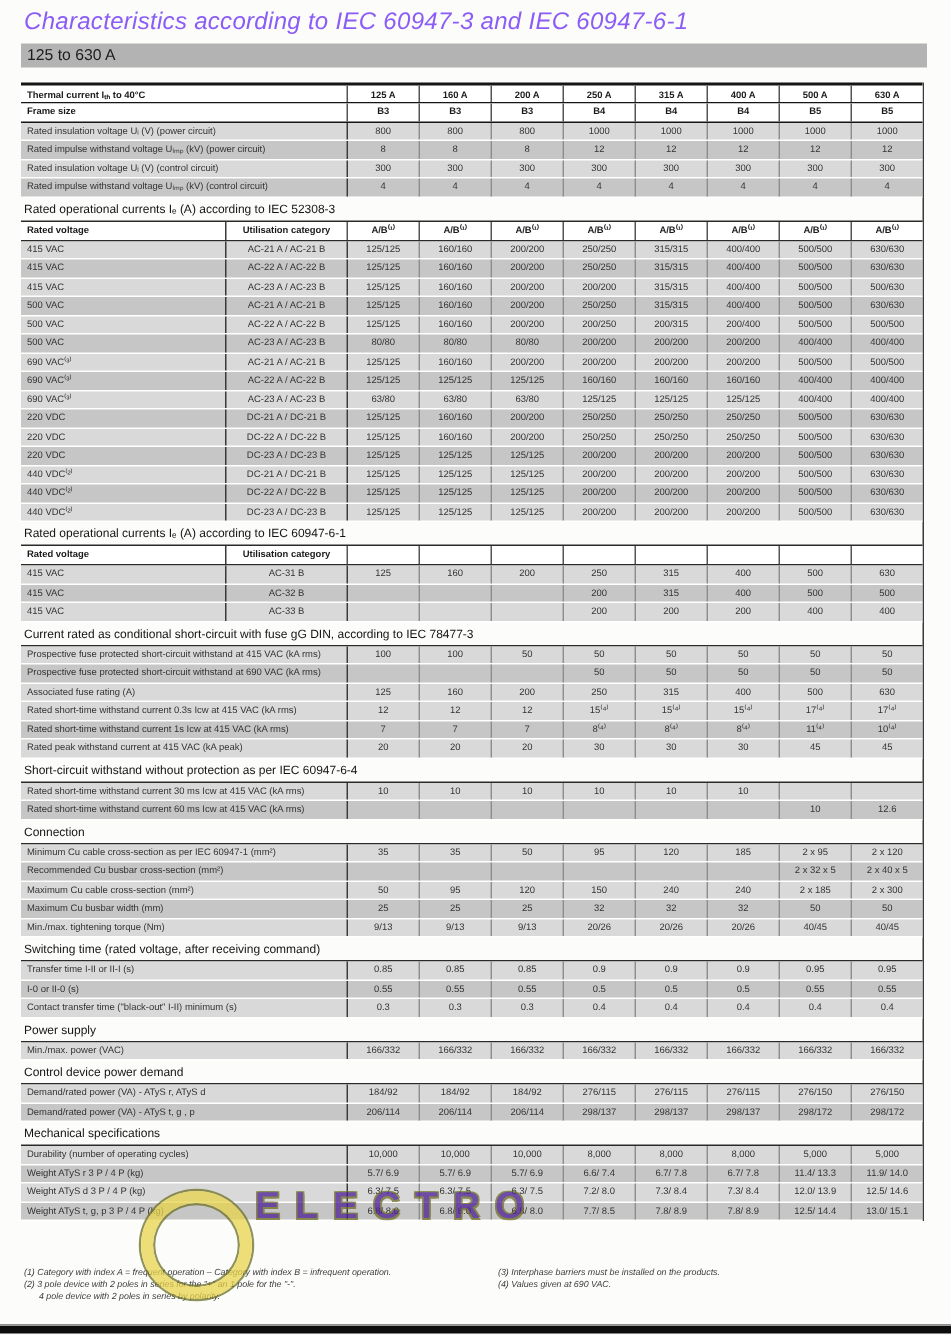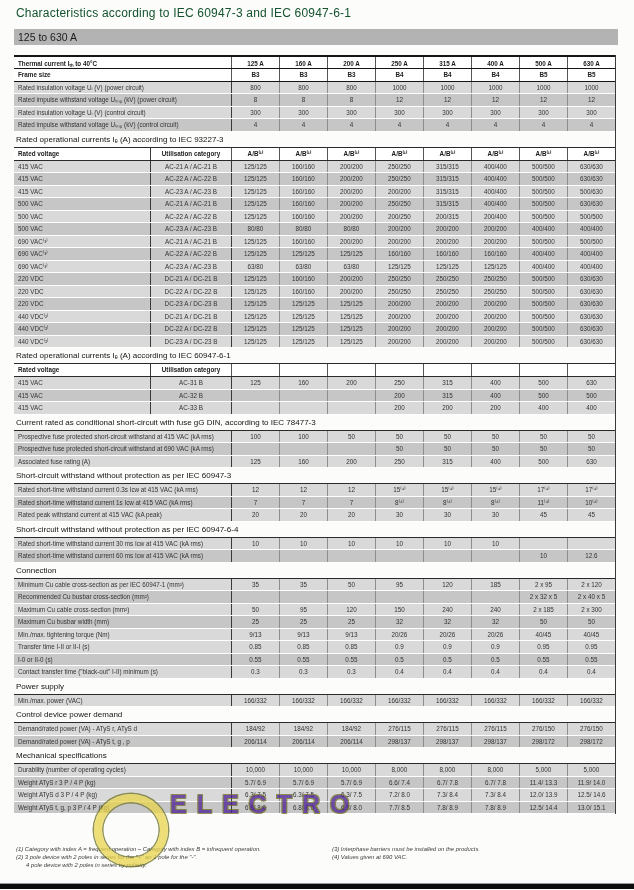--- a/index.html
+++ b/index.html
@@ -4,21 +4,21 @@
 <style>
   html,body{margin:0;padding:0;}
   body{
     width:634px;height:890px;position:relative;overflow:hidden;
     background:#fcfcfb;
     font-family:"Liberation Sans", sans-serif;
     -webkit-font-smoothing:antialiased;
   }
   .page-title{
     position:absolute;left:16px;top:6px;margin:0;
-    font-size:12px;font-weight:400;color:#14532d;letter-spacing:.2px;
+    font-size:16px;font-weight:400;color:#8b5cf6;letter-spacing:.2px;font-style:italic;
   }
   .subbar{
     position:absolute;left:14px;top:29px;width:604px;height:16px;
     background:#b3b3b3;color:#1c1c1c;font-size:10.5px;line-height:16px;
     padding-left:4px;box-sizing:border-box;
   }
   .spec-table{
     position:absolute;left:14px;top:55px;width:602px;
     border-right:1.5px solid #3a3a3a;
     box-sizing:border-box;
@@ -127,21 +127,21 @@
       <div class="c lbl">Rated impulse withstand voltage Uᵢₘₚ (kV) (control circuit)</div>
       <div class="c val first">4</div>
       <div class="c val">4</div>
       <div class="c val">4</div>
       <div class="c val">4</div>
       <div class="c val">4</div>
       <div class="c val">4</div>
       <div class="c val">4</div>
       <div class="c val">4</div>
     </div>
-    <div class="section-title">Rated operational currents Iₑ (A) according to IEC 93227-3</div>
+    <div class="section-title">Rated operational currents Iₑ (A) according to IEC 52308-3</div>
     <div class="row head">
       <div class="c lbl-a">Rated voltage</div>
       <div class="c lbl-b">Utilisation category</div>
       <div class="c val first">A/B⁽¹⁾</div>
       <div class="c val">A/B⁽¹⁾</div>
       <div class="c val">A/B⁽¹⁾</div>
       <div class="c val">A/B⁽¹⁾</div>
       <div class="c val">A/B⁽¹⁾</div>
       <div class="c val">A/B⁽¹⁾</div>
       <div class="c val">A/B⁽¹⁾</div>
@@ -403,21 +403,20 @@
       <div class="c lbl">Associated fuse rating (A)</div>
       <div class="c val first">125</div>
       <div class="c val">160</div>
       <div class="c val">200</div>
       <div class="c val">250</div>
       <div class="c val">315</div>
       <div class="c val">400</div>
       <div class="c val">500</div>
       <div class="c val">630</div>
     </div>
-    <div class="section-title">Short-circuit withstand without protection as per IEC 60947-3</div>
     <div class="row light">
       <div class="c lbl">Rated short-time withstand current 0.3s Icw at 415 VAC (kA rms)</div>
       <div class="c val first">12</div>
       <div class="c val">12</div>
       <div class="c val">12</div>
       <div class="c val">15⁽⁴⁾</div>
       <div class="c val">15⁽⁴⁾</div>
       <div class="c val">15⁽⁴⁾</div>
       <div class="c val">17⁽⁴⁾</div>
       <div class="c val">17⁽⁴⁾</div>
@@ -516,20 +515,21 @@
       <div class="c lbl">Min./max. tightening torque (Nm)</div>
       <div class="c val first">9/13</div>
       <div class="c val">9/13</div>
       <div class="c val">9/13</div>
       <div class="c val">20/26</div>
       <div class="c val">20/26</div>
       <div class="c val">20/26</div>
       <div class="c val">40/45</div>
       <div class="c val">40/45</div>
     </div>
+    <div class="section-title">Switching time (rated voltage, after receiving command)</div>
     <div class="row light">
       <div class="c lbl">Transfer time I-II or II-I (s)</div>
       <div class="c val first">0.85</div>
       <div class="c val">0.85</div>
       <div class="c val">0.85</div>
       <div class="c val">0.9</div>
       <div class="c val">0.9</div>
       <div class="c val">0.9</div>
       <div class="c val">0.95</div>
       <div class="c val">0.95</div>

